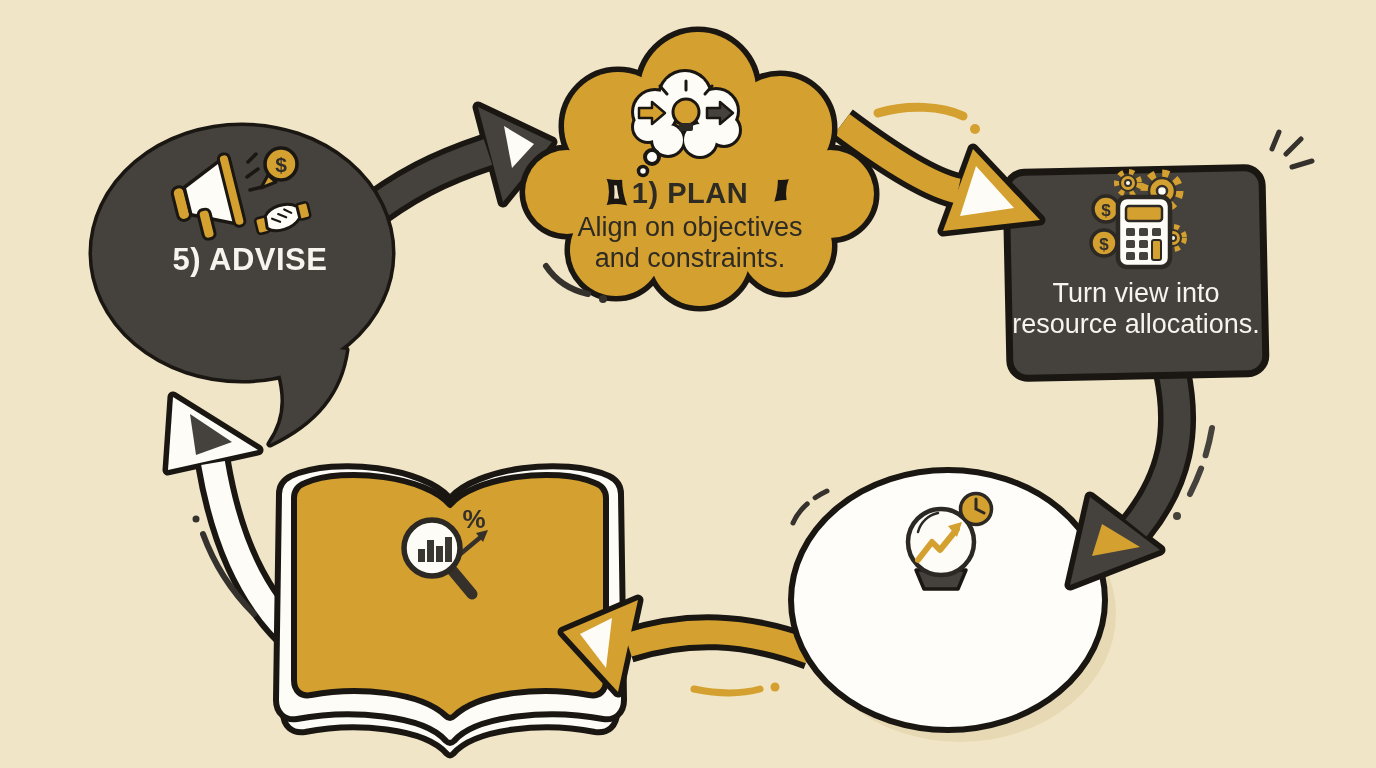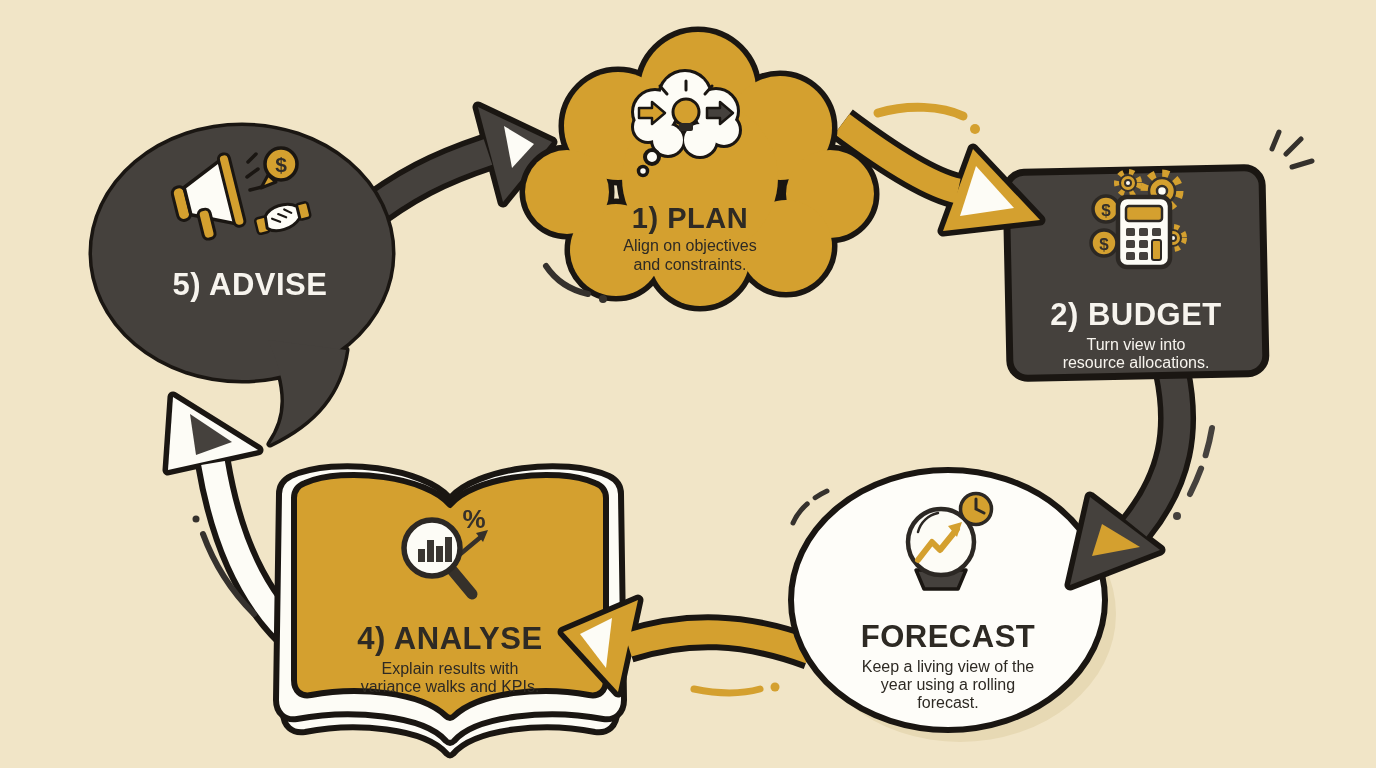--- a/index.html
+++ b/index.html
@@ -16,32 +16,31 @@
     width:1376px;height:768px;
     background:var(--bg);
     overflow:hidden;
   }
   .canvas svg{position:absolute;left:0;top:0;}
   .stage-label{
     position:absolute;
     text-align:center;
     color:#2e2a24;
     pointer-events:none;
-    margin-top:25px;
   }
   .stage-label .stage-title{
     font-size:31px;
     font-weight:bold;
     letter-spacing:.5px;
     line-height:1.05;
   }
   .stage-label.small-title .stage-title{font-size:29px;}
   .stage-label .stage-desc{
     margin-top:4px;
-    font-size:16px;
+    font-size:27px;
     font-weight:normal;
     line-height:1.14;
     white-space:pre-line;
   }
   .stage-label.light{color:#f7f4ee;}
 </style>
 </head>
 <body>
 
 <div class="canvas">
@@ -255,34 +254,22 @@
   </g>
 </svg>
 
   <div class="stage-label small-title" style="left:530px;top:178px;width:320px">
     <div class="stage-title">1) PLAN</div>
     <div class="stage-desc">Align on objectives
 and constraints.</div>
   </div>
 
   <div class="stage-label light" style="left:1008px;top:274px;width:256px">
-    <div class="stage-title">2) BUDGET</div>
     <div class="stage-desc">Turn view into
 resource allocations.</div>
   </div>
 
-  <div class="stage-label" style="left:790px;top:596px;width:316px">
-    <div class="stage-title">FORECAST</div>
-    <div class="stage-desc">Keep a living view of the
-year using a rolling
-forecast.</div>
-  </div>
-
-  <div class="stage-label" style="left:290px;top:598px;width:320px">
-    <div class="stage-title">4) ANALYSE</div>
-    <div class="stage-desc">Explain results with
-variance walks and KPIs.</div>
-  </div>
+
 
   <div class="stage-label light" style="left:100px;top:244px;width:300px">
     <div class="stage-title">5) ADVISE</div>
   </div>
 </div>
 
 </body></html>

